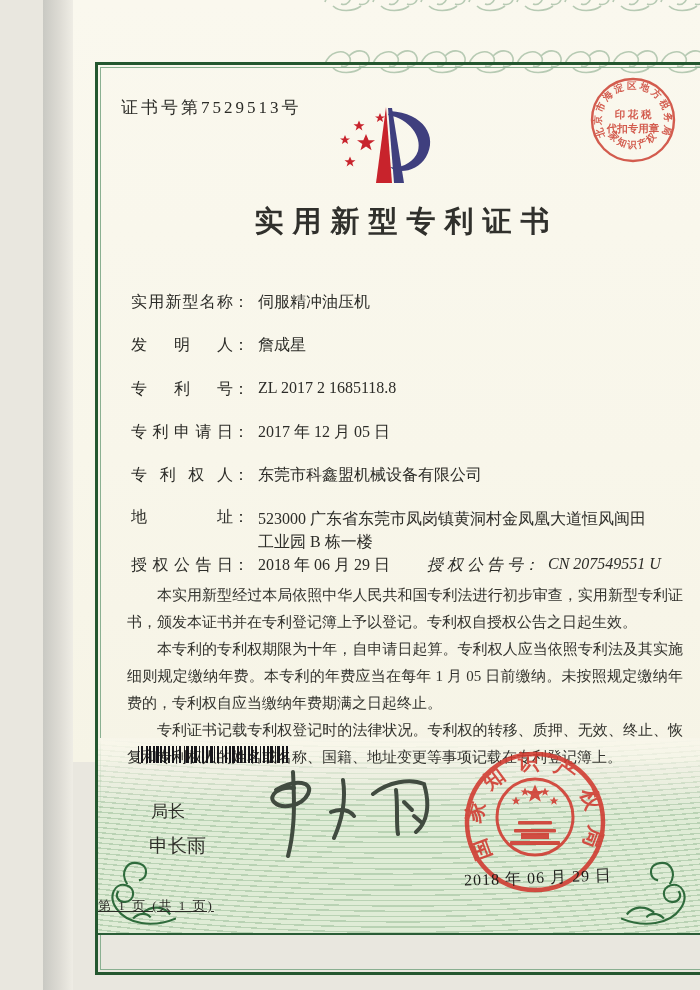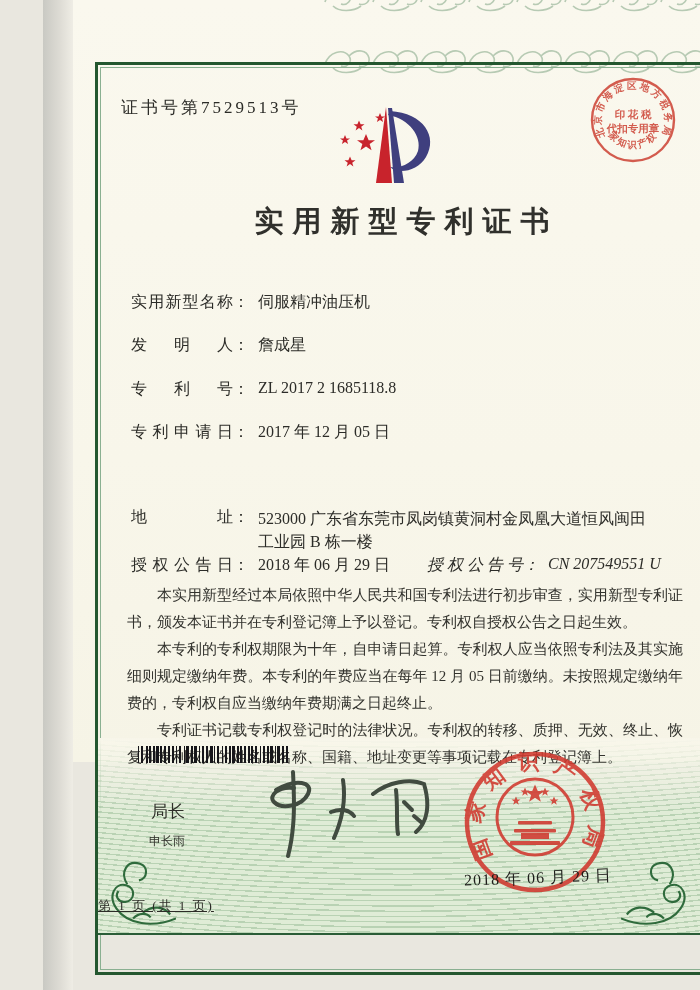--- a/index.html
+++ b/index.html
@@ -38,21 +38,21 @@
          repeating-radial-gradient(140% 90% at 50% 330%, rgba(96,150,100,.30) 0 1.6px, rgba(96,150,100,0) 1.6px 6px),
          linear-gradient(180deg,rgba(223,236,215,.25),#dfecd6 80px);
        border-bottom:2.5px solid #2a5d37;box-sizing:border-box;}
   .flourish{position:absolute;}
   .barcode{position:absolute;left:95px;top:746px;width:150px;height:17px;
        background:
         repeating-linear-gradient(90deg,#16161a 0 1.4px,transparent 1.4px 3.2px,#16161a 3.2px 5.4px,transparent 5.4px 7.6px),
         repeating-linear-gradient(90deg,transparent 0 9px,#16161a 9px 10.4px,transparent 10.4px 13px);}
   .director-label{position:absolute;left:108px;top:800px;font-size:17px;font-weight:500;
        font-family:Liberation Serif, serif;color:#2f2f2a;}
-  .director-name{position:absolute;left:106px;top:833px;font-size:12px;font-weight:500;
+  .director-name{position:absolute;left:106px;top:833px;font-size:19px;font-weight:500;
        font-family:"Liberation Sans","DejaVu Sans",sans-serif;color:#2f2f2a;}
   .signature{position:absolute;left:195px;top:760px;}
   .office-seal{position:absolute;left:407px;top:737px;}
   .seal-date{position:absolute;left:413px;top:868px;width:164px;text-align:center;
        font-size:16px;color:#1d1d1a;transform:rotate(-2deg);letter-spacing:1px;}
   .footer{position:absolute;left:55px;top:897px;width:610px;text-align:left;
        font-size:13px;letter-spacing:2px;color:#2c2c27;text-decoration:underline;}
   .tax-stamp{position:absolute;left:544px;top:74px;opacity:.88;}
   .logo{position:absolute;left:287px;top:104px;}
 </style>
@@ -148,34 +148,37 @@
   </div>
   <div class="frow" style="top:292px">
     <span class="flabel">实用新型名称</span><span class="colon">：</span><span class="fvalue">伺服精冲油压机</span>
   </div>
   <div class="frow" style="top:379px">
     <span class="flabel">专利号</span><span class="colon">：</span><span class="fvalue">ZL 2017 2 1685118.8</span>
   </div>
   <div class="frow" style="top:422px">
     <span class="flabel">专利申请日</span><span class="colon">：</span><span class="fvalue">2017 年 12 月 05 日</span>
   </div>
+  <div class="frow" style="top:465px">
+    <span class="flabel">专利权人</span><span class="colon">：</span><span class="fvalue">东莞市科鑫盟机械设备有限公司</span>
+  </div>
   <div class="frow" style="top:507px">
     <span class="flabel">地址</span><span class="colon">：</span><span class="fvalue addr">523000 广东省东莞市凤岗镇黄洞村金凤凰大道恒风闽田
 工业园 B 栋一楼</span>
   </div>
   <div class="frow" style="top:555px">
     <span class="flabel">授权公告日</span><span class="colon">：</span><span class="fvalue">2018 年 06 月 29 日</span>
     <span class="pair2">
       <span class="flabel">授权公告号</span><span class="colon">：</span><span class="fvalue">CN 207549551 U</span>
     </span>
   </div>
 
   <div class="body-text">
     <p>本实用新型经过本局依照中华人民共和国专利法进行初步审查，实用新型专利证书，颁发本证书并在专利登记簿上予以登记。专利权自授权公告之日起生效。</p>
-    <p>本专利的专利权期限为十年，自申请日起算。专利权人应当依照专利法及其实施细则规定缴纳年费。本专利的年费应当在每年 12 月 05 日前缴纳。未按照规定缴纳年费的，专利权自应当缴纳年费期满之日起终止。</p>
+    <p>本专利的专利权期限为十年，自申请日起算。专利权人应当依照专利法及其实施细则规定缴纳年费。本专利的年费应当在每年 1 月 05 日前缴纳。未按照规定缴纳年费的，专利权自应当缴纳年费期满之日起终止。</p>
     <p>专利证书记载专利权登记时的法律状况。专利权的转移、质押、无效、终止、恢复和专利权人的姓名或名称、国籍、地址变更等事项记载在专利登记簿上。</p>
   </div>
 
   <div class="barcode"></div>
 
   <div class="director-label">局长</div>
   <div class="director-name">申长雨</div>
 
   <svg class="signature" width="210" height="105" viewBox="0 0 210 105" fill="none" stroke="#414b40" stroke-width="4" stroke-linecap="round">
     <path d="M38,30 C58,18 76,22 70,34 C64,46 44,50 36,42 C30,36 40,26 56,28"></path>

